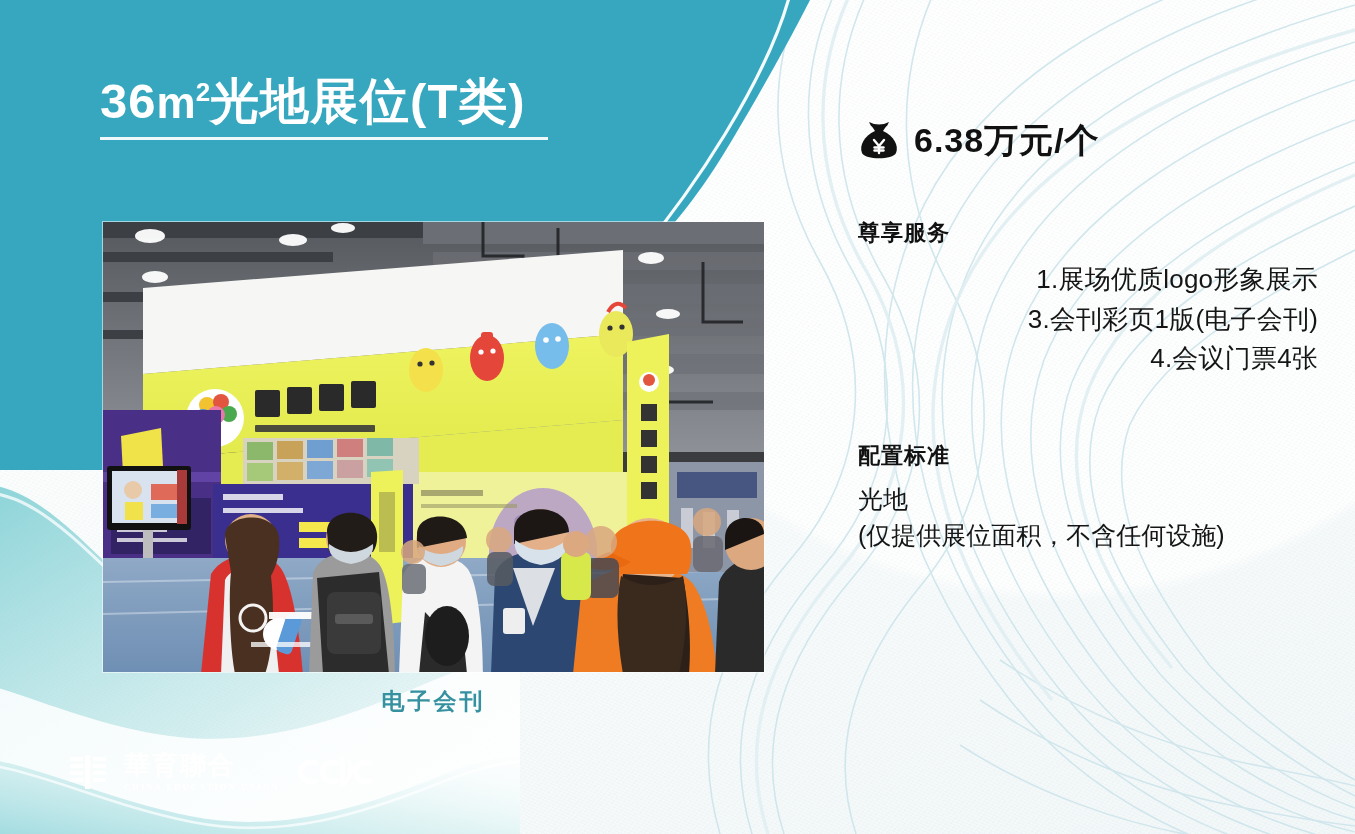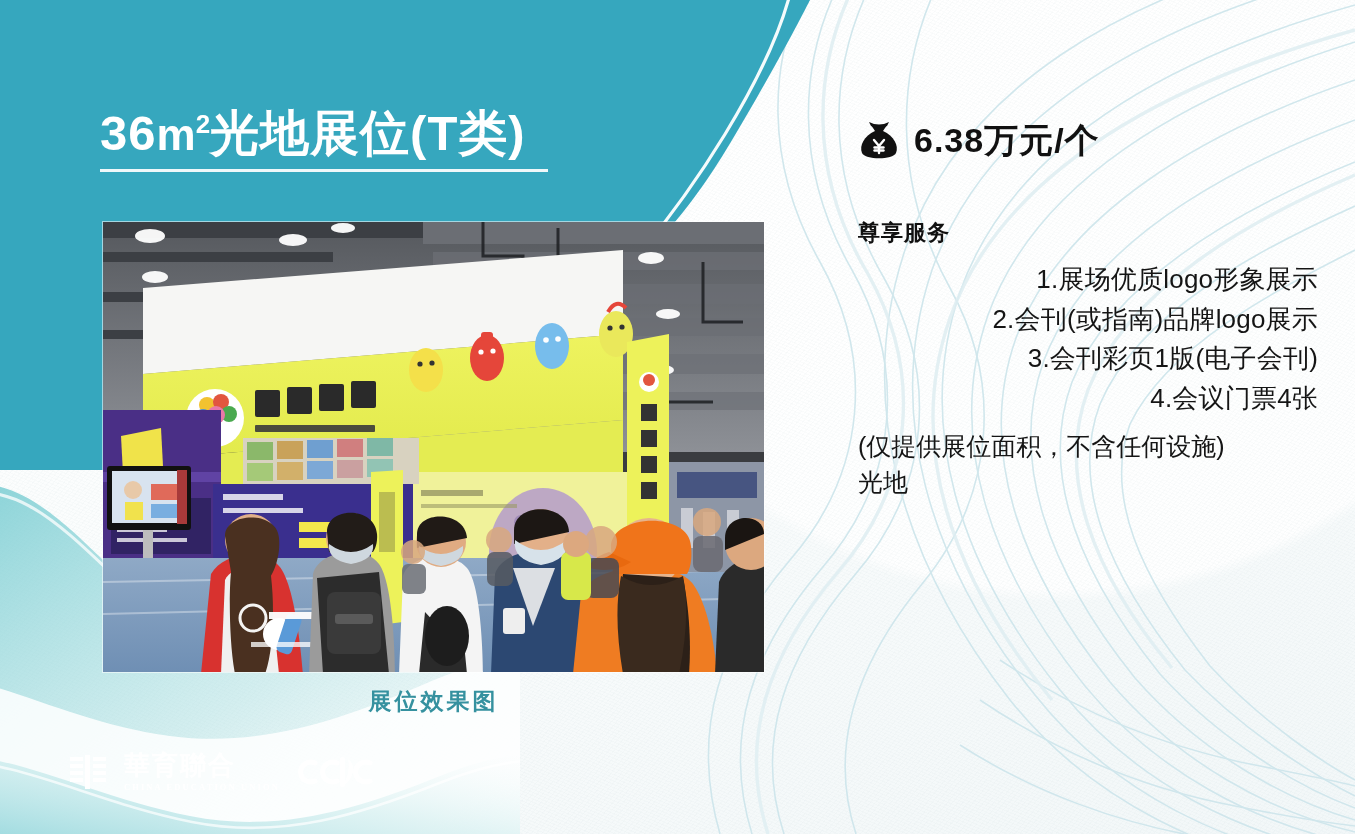--- a/index.html
+++ b/index.html
@@ -26,21 +26,21 @@
       repeating-linear-gradient(23deg, rgba(180,200,205,.10) 0 1px, rgba(255,255,255,0) 1px 3px),
       repeating-linear-gradient(-51deg, rgba(175,195,200,.08) 0 1px, rgba(255,255,255,0) 1px 4px);
   }
   .contours{position:absolute;inset:0;}
 
   
   .teal-blob{position:absolute;left:0;top:0;width:860px;height:470px;}
   .wave-wrap{position:absolute;left:-40px;bottom:-10px;width:560px;height:420px;}
 
   
-  .title-block{position:absolute;left:100px;top:108px;width:560px;}
+  .title-block{position:absolute;left:100px;top:76px;width:560px;}
   .title{
     color:#ffffff;font-weight:bold;font-size:49px;line-height:1.05;
     letter-spacing:1px;white-space:nowrap;
   }
   .title .sup{font-size:26px;vertical-align:super;letter-spacing:0;}
   .title .m-unit{font-size:44px;letter-spacing:0;}
   .title-rule{
     margin-top:10px;width:448px;height:3px;background:rgba(255,255,255,.92);
   }
 
@@ -407,21 +407,21 @@
           <rect x="299" y="342" width="24" height="30" rx="6" fill="#6b6f76"></rect>
       </g>
 
       <g>
         <rect x="458" y="330" width="30" height="48" rx="7" fill="#d7e84a"></rect>
         <circle cx="473" cy="322" r="13" fill="#dca87f"></circle>
       </g>
     </svg>
   </div>
 
-  <div class="photo-caption">展位效果图</div>
+  <div class="photo-caption">电子会刊</div>
 
   <div class="right-col">
 
     <div class="price-row">
       <svg class="bag-icon" viewBox="0 0 42 44">
         <path d="M13,7 L29,7 L25,13 L17,13 Z" fill="#111"></path>
         <path d="M11,4 q10,5 20,0 l-2,4 q-8,4 -16,0 Z" fill="#111"></path>
         <path d="M17,13 C6,18 1,28 4,35 C7,42 35,42 38,35 C41,28 36,18 25,13 Z" fill="#111"></path>
         <g fill="none" stroke="#ffffff" stroke-width="2.4" stroke-linecap="round">
           <path d="M16,22 L21,28"></path>
@@ -430,28 +430,28 @@
             <path d="M16.5,29.5 L25.5,29.5"></path>
             <path d="M16.5,32.5 L25.5,32.5"></path>
         </g>
       </svg>
       <div class="price-text">6.38万元/个</div>
     </div>
 
     <div class="sect-head svc-head">尊享服务</div>
     <div class="svc-list">
       <div class="svc-item">1.展场优质logo形象展示</div>
-      <div class="svc-item">2.会刊(或指南)品牌logo展示</div>
       <div class="svc-item">3.会刊彩页1版(电子会刊)</div>
       <div class="svc-item">4.会议门票4张</div>
     </div>
 
+    <div class="sect-head cfg-head">配置标准</div>
     <div class="cfg-body">
+      <div class="cfg-line">光地</div>
       <div class="cfg-line">(仅提供展位面积，不含任何设施)</div>
-      <div class="cfg-line">光地</div>
     </div>
   </div>
 
   <div class="footer-logo">
     <svg class="logo-mark" viewBox="0 0 38 34">
       <g fill="#ffffff">
         <rect x="0" y="2" width="13" height="4"></rect>
         <rect x="0" y="9" width="13" height="4"></rect>
         <rect x="0" y="16" width="13" height="4"></rect>
         <rect x="0" y="23" width="13" height="4"></rect>

